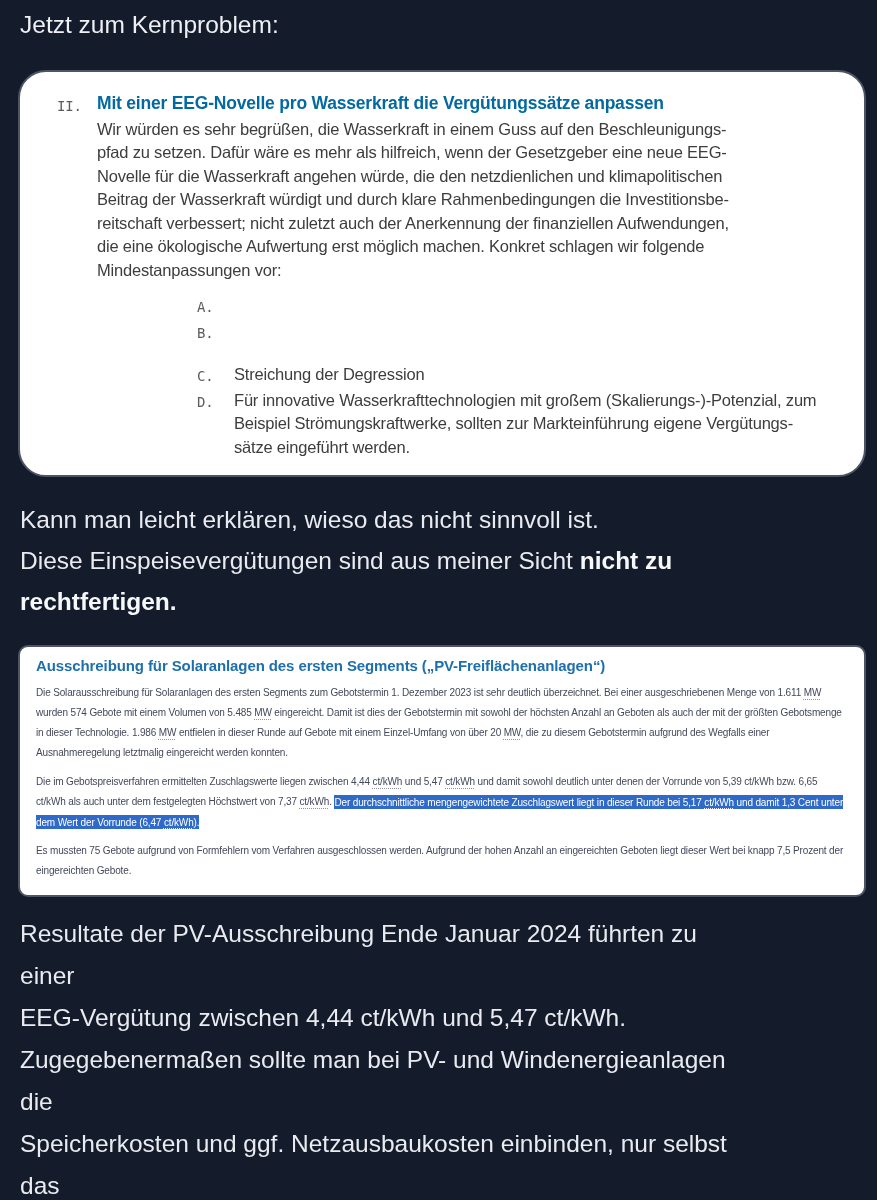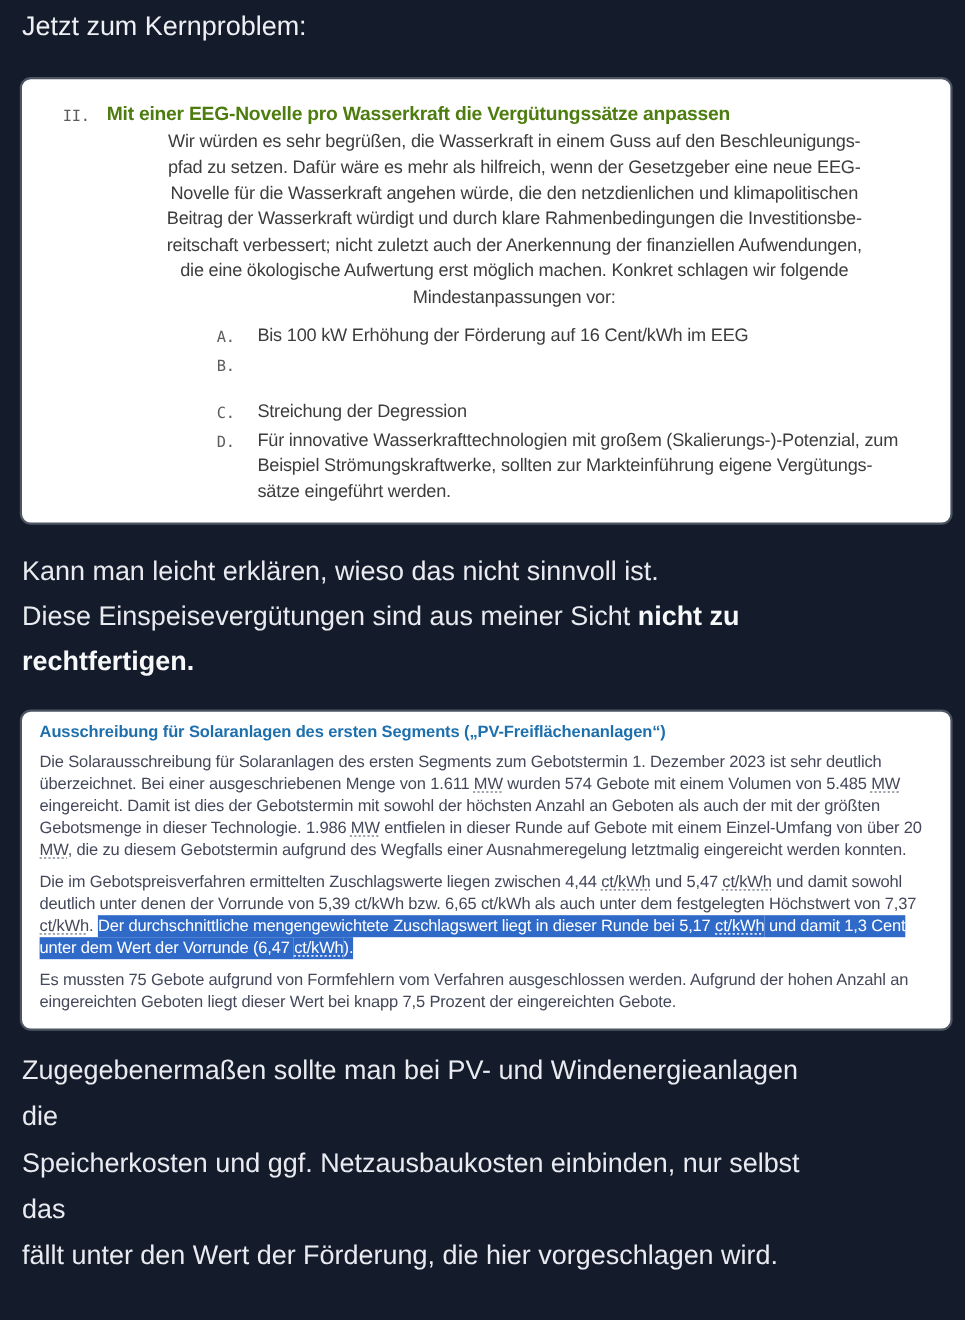--- a/index.html
+++ b/index.html
@@ -48,39 +48,40 @@
   }
 
   
   .card1 {
     margin-top: 27px;
     padding: 20px 26px 16px 37px;
     color: #3d3d3d;
     font-size: 16.5px;
     line-height: 23.5px;
     letter-spacing: -0.2px;
+    border-radius: 28px;
   }
   .doc1-row { display: flex; }
   .doc1-numeral {
     flex: none;
     width: 40px;
     font-family: "DejaVu Sans Mono", monospace;
     font-size: 14px;
     color: #5d5d5d;
     padding-top: 3px;
   }
   .doc1-content { flex: 1; min-width: 0; }
   .doc1-title {
     margin: 0 0 2px 0;
     font-size: 17.5px;
     font-weight: 700;
-    color: #4d7c0f;
+    color: #0369a1;
     letter-spacing: -0.2px;
   }
-  .doc1-p { margin: 0; white-space: pre-line; text-align: center; }
+  .doc1-p { margin: 0; white-space: pre-line; }
   .doc1-list { margin: 12px 0 0 100px; }
   .doc1-list.second { margin-top: 18px; }
   .doc1-li { display: flex; }
   .doc1-marker {
     flex: none;
     width: 37px;
     font-family: "DejaVu Sans Mono", monospace;
     font-size: 14px;
     color: #5d5d5d;
     padding-top: 2px;
@@ -98,21 +99,21 @@
   }
   .doc2-title {
     margin: 0 0 9px 0;
     font-size: 15px;
     font-weight: 700;
     color: #1d6fad;
     letter-spacing: -0.1px;
   }
   .doc2-p {
     margin: 0 0 9px 0;
-    font-size: 15px;
+    font-size: 10px;
     line-height: 20px;
     letter-spacing: -0.15px;
     color: #44485a;
   }
   .doc2-p:last-child { margin-bottom: 0; }
   .seg-u {
     text-decoration: underline dotted;
     text-decoration-color: #8d93a0;
     text-underline-offset: 3px;
   }
@@ -144,21 +145,20 @@
 pfad zu setzen. Dafür wäre es mehr als hilfreich, wenn der Gesetzgeber eine neue EEG-
 Novelle für die Wasserkraft angehen würde, die den netzdienlichen und klimapolitischen
 Beitrag der Wasserkraft würdigt und durch klare Rahmenbedingungen die Investitionsbe-
 reitschaft verbessert; nicht zuletzt auch der Anerkennung der finanziellen Aufwendungen,
 die eine ökologische Aufwertung erst möglich machen. Konkret schlagen wir folgende
 Mindestanpassungen vor:</p>
 
         <div class="doc1-list">
           <div class="doc1-li">
             <span class="doc1-marker">A.</span>
-            <span class="doc1-li-text"><span>Bis 100 kW Erhöhung der Förderung auf 16 Cent/kWh im EEG</span></span>
           </div>
           <div class="doc1-li">
             <span class="doc1-marker">B.</span>
           </div>
         </div>
 
 
         <div class="doc1-list second">
           <div class="doc1-li">
             <span class="doc1-marker">C.</span>
@@ -182,18 +182,20 @@
   </div>
 
   <section class="card card2">
     <h2 class="doc2-title">Ausschreibung für Solaranlagen des ersten Segments („PV-Freiflächenanlagen“)</h2>
     <p class="doc2-p"><span>Die Solarausschreibung für Solaranlagen des ersten Segments zum Gebotstermin 1. Dezember 2023 ist sehr deutlich überzeichnet. Bei einer ausgeschriebenen Menge von 1.611 </span><span class="seg-u">MW</span><span> wurden 574 Gebote mit einem Volumen von 5.485 </span><span class="seg-u">MW</span><span> eingereicht. Damit ist dies der Gebotstermin mit sowohl der höchsten Anzahl an Geboten als auch der mit der größten Gebotsmenge in dieser Technologie. 1.986 </span><span class="seg-u">MW</span><span> entfielen in dieser Runde auf Gebote mit einem Einzel-Umfang von über 20 </span><span class="seg-u">MW</span><span>, die zu diesem Gebotstermin aufgrund des Wegfalls einer Ausnahmeregelung letztmalig eingereicht werden konnten.</span></p>
     <p class="doc2-p"><span>Die im Gebotspreisverfahren ermittelten Zuschlagswerte liegen zwischen 4,44 </span><span class="seg-u">ct/kWh</span><span> und 5,47 </span><span class="seg-u">ct/kWh</span><span> und damit sowohl deutlich unter denen der Vorrunde von 5,39 ct/kWh bzw. 6,65 ct/kWh als auch unter dem festgelegten Höchstwert von 7,37 </span><span class="seg-u">ct/kWh</span><span>. </span><span class="seg-hl">Der durchschnittliche mengengewichtete Zuschlagswert liegt in dieser Runde bei 5,17 </span><span class="seg-hl seg-u">ct/kWh</span><span class="seg-hl"> und damit 1,3 Cent unter dem Wert der Vorrunde (6,47 </span><span class="seg-hl seg-u">ct/kWh</span><span class="seg-hl">).</span></p>
     <p class="doc2-p"><span>Es mussten 75 Gebote aufgrund von Formfehlern vom Verfahren ausgeschlossen werden. Aufgrund der hohen Anzahl an eingereichten Geboten liegt dieser Wert bei knapp 7,5 Prozent der eingereichten Gebote.</span></p>
   </section>
 
   <div class="commentary commentary-2" style="margin-top:16px;">
+    <p>Resultate der PV-Ausschreibung Ende Januar 2024 führten zu einer
+EEG-Vergütung zwischen 4,44 ct/kWh und 5,47 ct/kWh.</p>
     <p>Zugegebenermaßen sollte man bei PV- und Windenergieanlagen die
 Speicherkosten und ggf. Netzausbaukosten einbinden, nur selbst das
 fällt unter den Wert der Förderung, die hier vorgeschlagen wird.</p>
   </div>
 
 </div>
 
 </body></html>

